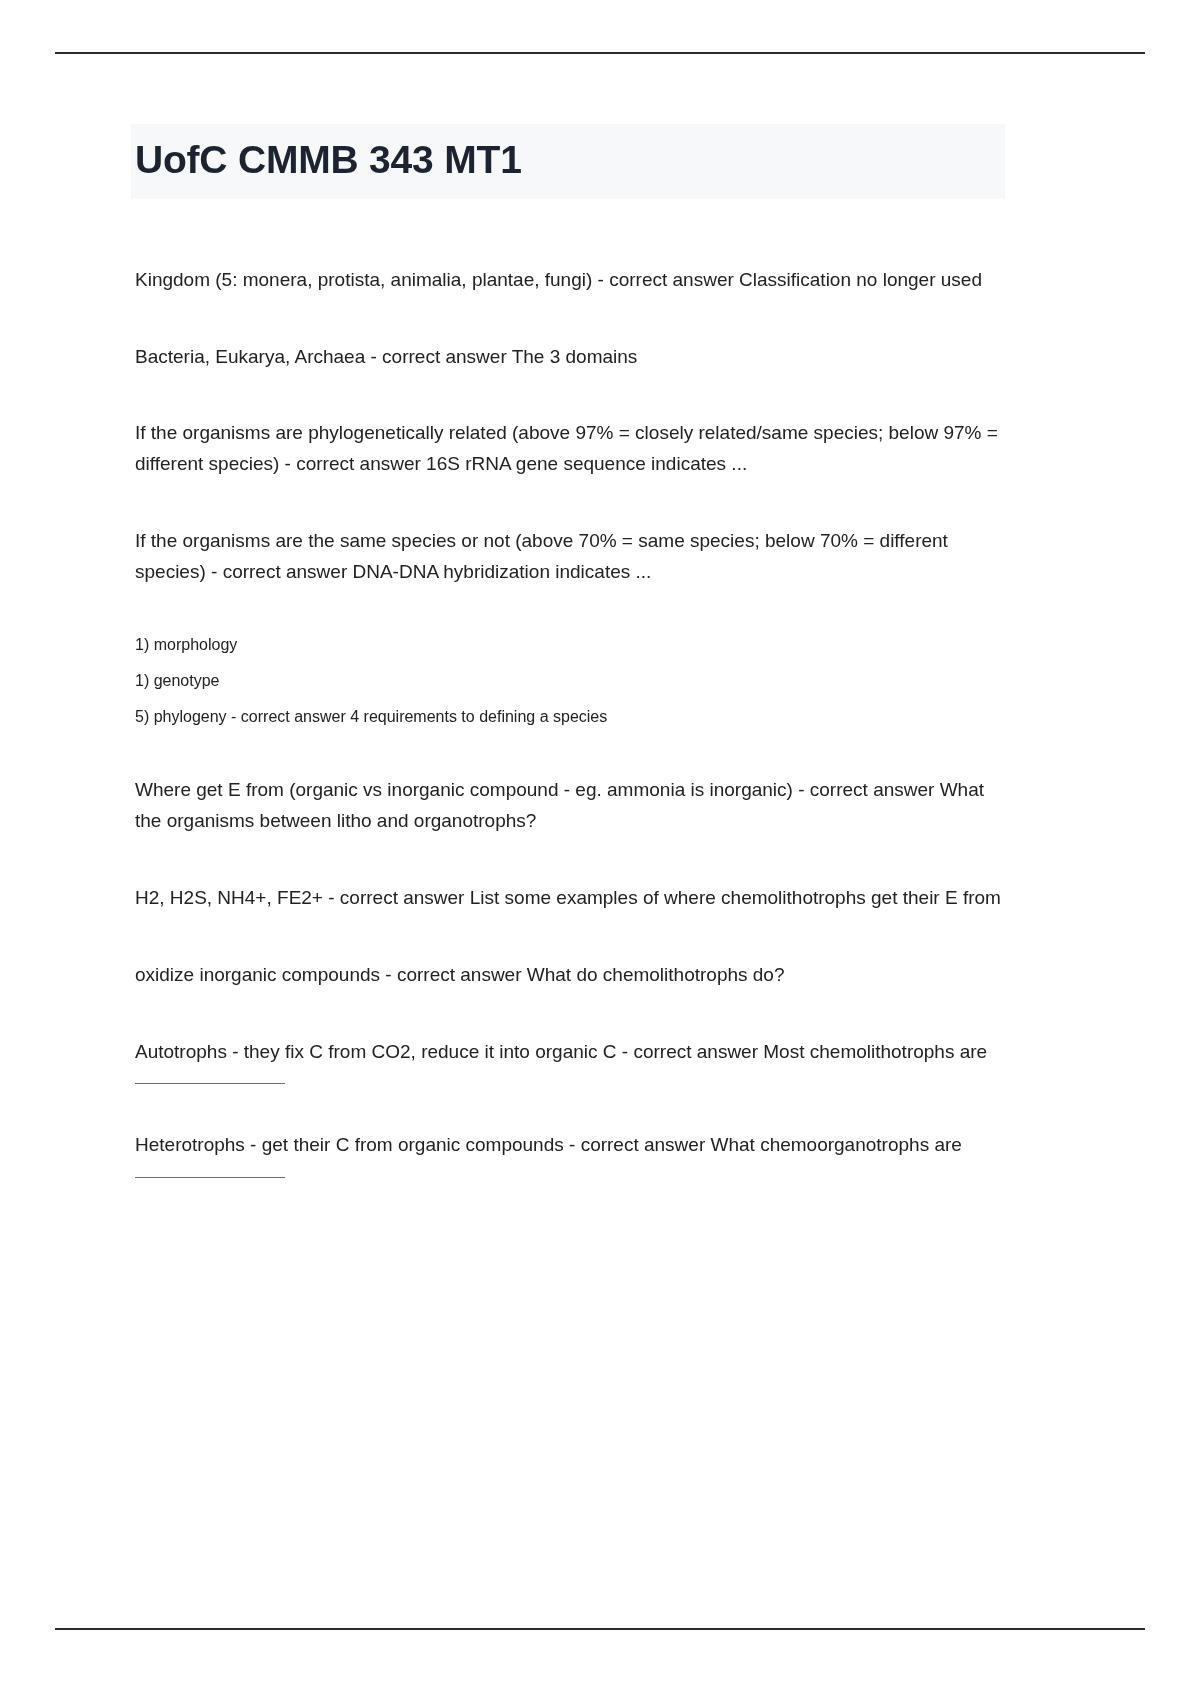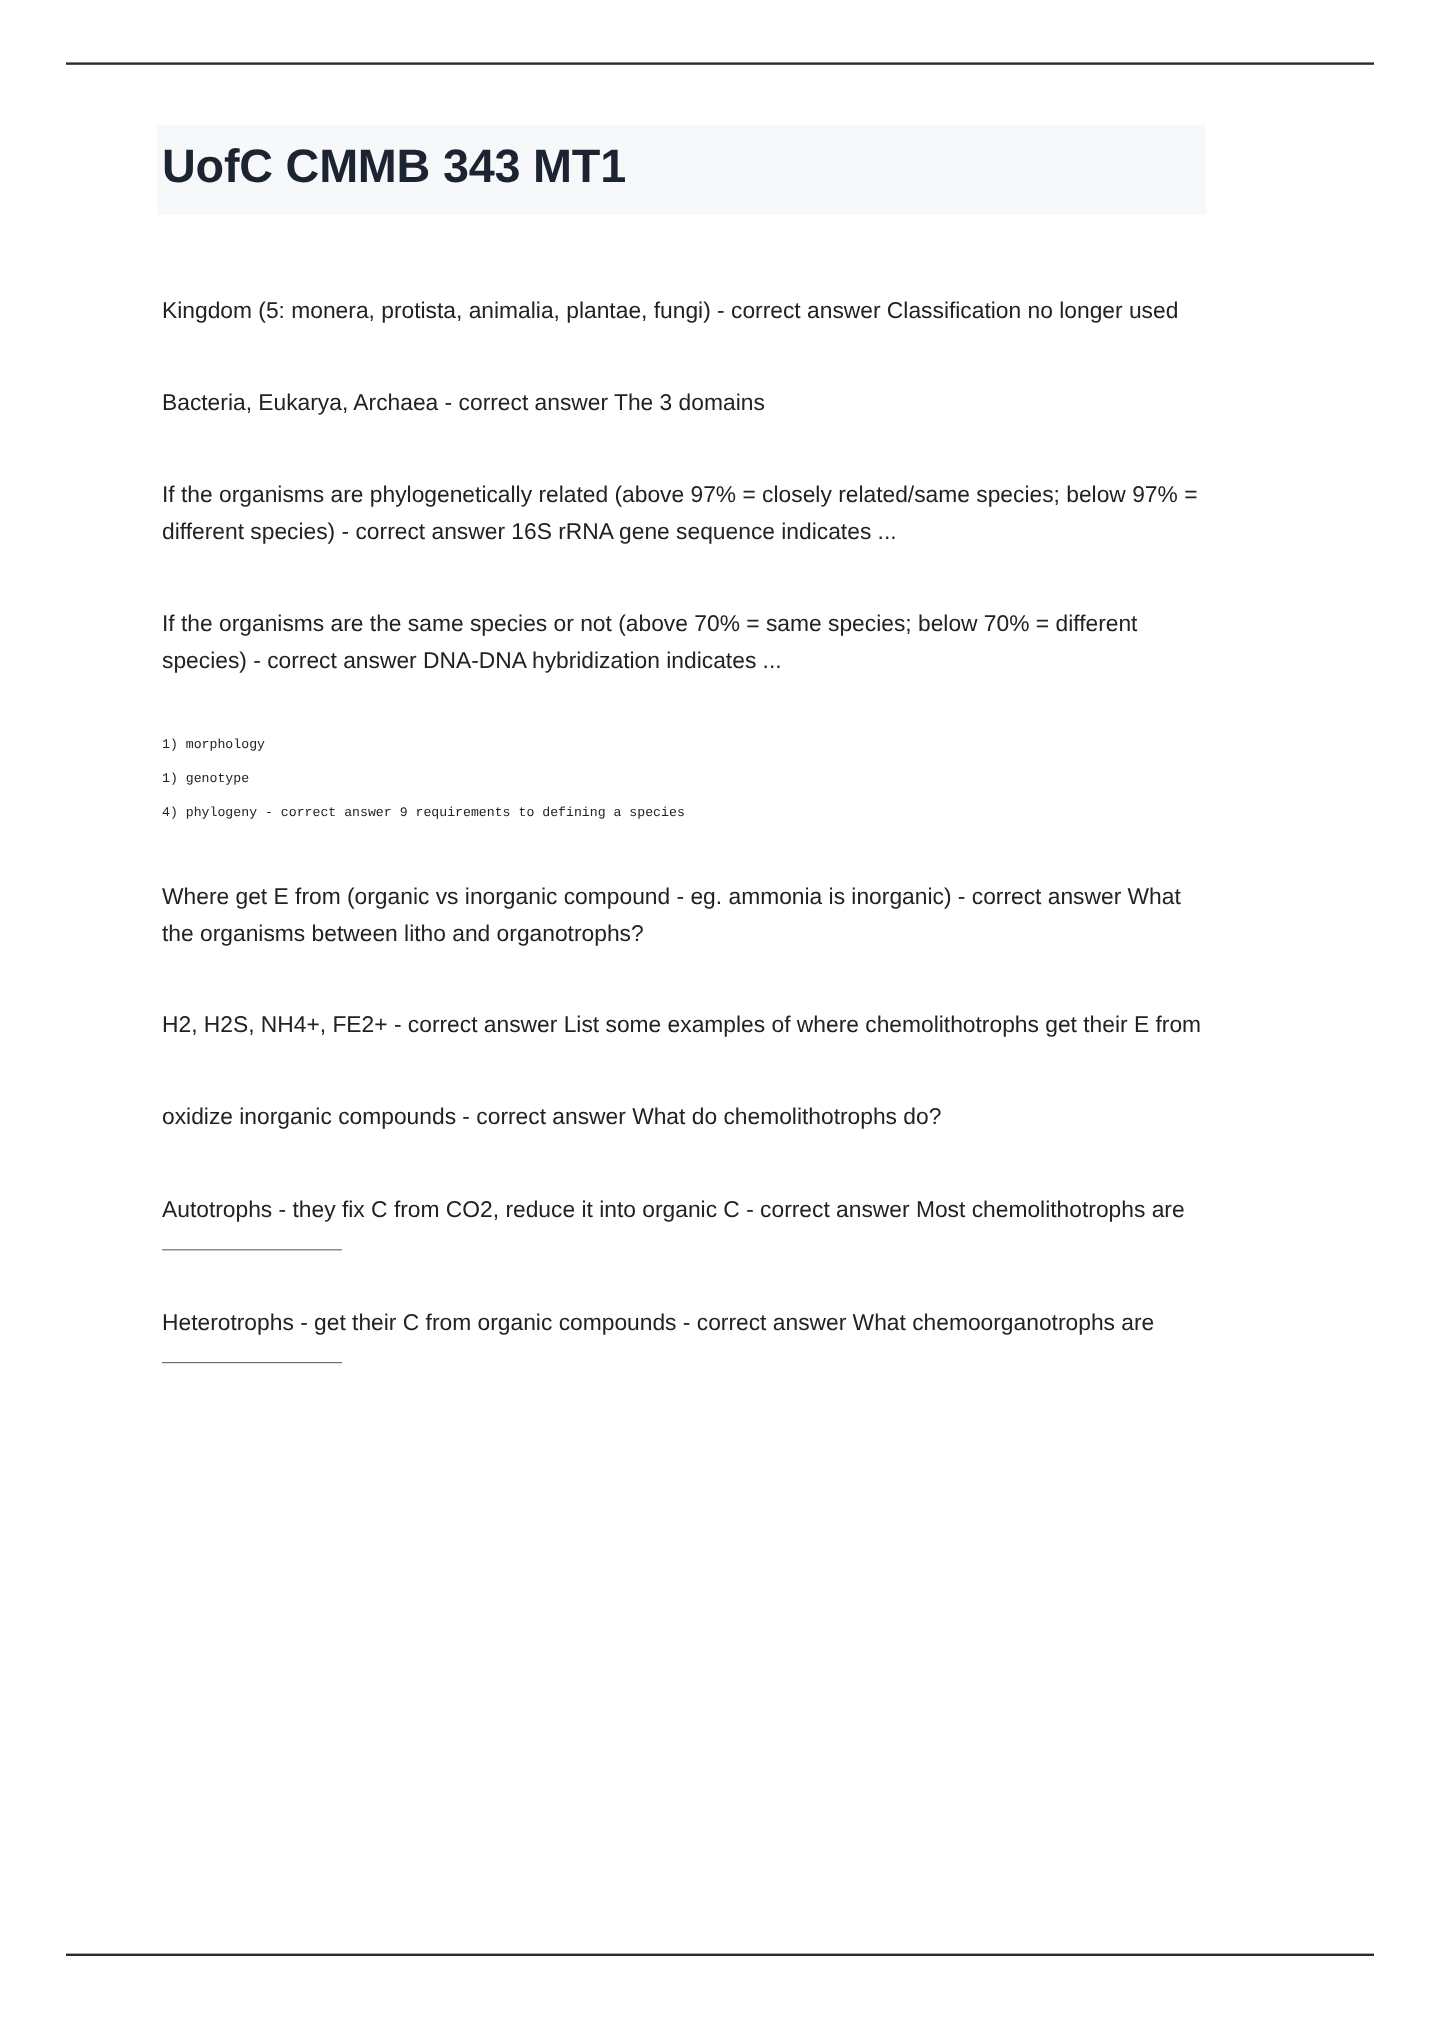--- a/index.html
+++ b/index.html
@@ -29,21 +29,21 @@
     right: 55px;
     height: 0;
     border-top: 2px solid #2b2b2b;
   }
   .rule-top { top: 52px; }
   .rule-bottom { top: 1628px; }
 
   .content {
     position: absolute;
     left: 135px;
-    top: 104px;
+    top: 124px;
     width: 870px;
   }
 
   .title-band {
     background: #f7f8fa;
     padding: 14px 0 16px 4px;
     margin: 0 0 0 -4px;
     width: 874px;
     box-sizing: border-box;
   }
@@ -70,24 +70,23 @@
 
   .qa p {
     margin: 0;
   }
 
   .numbered {
     margin-bottom: 46px;
   }
   .numbered p {
     margin: 0 0 12px 0;
-    font-size: 11px;
+    font-size: 16px;
     line-height: 1.5;
     color: #222;
-    font-family: Liberation Mono, monospace;
   }
   .numbered p:last-child { margin-bottom: 0; }
 
   .blank-line {
     display: block;
     width: 150px;
     height: 0;
     border-bottom: 1.5px solid #6f6f6f;
     margin-top: 16px;
   }
@@ -120,21 +119,21 @@
         <p>If the organisms are phylogenetically related (above 97% = closely related/same species; below 97% = different species) -  correct answer 16S rRNA gene sequence indicates ...</p>
       </div>
 
       <div class="qa">
         <p>If the organisms are the same species or not (above 70% = same species; below 70% = different species) -  correct answer DNA-DNA hybridization indicates ...</p>
       </div>
 
       <div class="numbered">
         <p>1) morphology</p>
         <p>1) genotype</p>
-        <p>4) phylogeny -  correct answer 9 requirements to defining a species</p>
+        <p>5) phylogeny -  correct answer 4 requirements to defining a species</p>
       </div>
 
       <div class="qa">
         <p>Where get E from (organic vs inorganic compound - eg. ammonia is inorganic) -  correct answer What the organisms between litho and organotrophs?</p>
       </div>
 
       <div class="qa">
         <p>H2, H2S, NH4+, FE2+ -  correct answer List some examples of where chemolithotrophs get their E from</p>
       </div>
 

